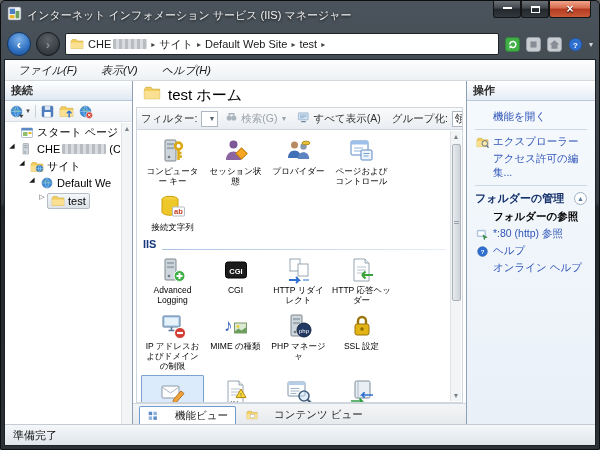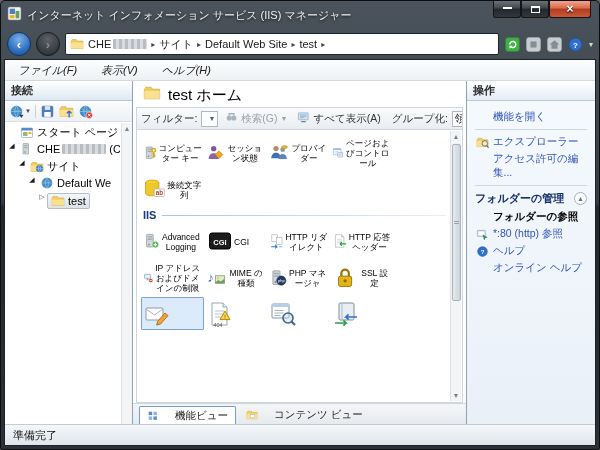--- a/index.html
+++ b/index.html
@@ -69,24 +69,24 @@
   .combo .cv{font-size:10.5px;color:#222;}
   .combo .ca{margin-left:auto;font-size:7px;color:#55606a;padding-left:4px;}
   .combo.filter-combo{width:86px;}
   .combo.group-combo{width:62px;}
   .toolbtn{display:flex;align-items:center;gap:3px;padding:1px 3px;}
   .toolbtn.dim{color:#9aa2aa;}
   .filter-sep{width:1px;height:14px;background:#c9d0d7;}
   .features{flex:1;position:relative;margin:0 3px;border:1px solid #cfd6dd;border-top:none;background:#fff;overflow:hidden;
     padding:4px 14px 0 4px;}
   .grid{display:flex;flex-wrap:wrap;}
-  .feat{width:63px;display:flex;flex-direction:row;align-items:center;padding:2px 1px 1px 1px;border:1px solid transparent;margin-bottom:2px;}
+  .feat{width:63px;display:flex;flex-direction:column;align-items:center;padding:2px 1px 1px 1px;border:1px solid transparent;margin-bottom:2px;}
   .feat .lbl{font-size:8.5px;line-height:10px;text-align:center;color:#000;margin-top:1px;}
   .feat.sel{background:#dcebfc;border-color:#7da2ce;border-radius:1px;}
-  .group-hdr{display:flex;align-items:center;gap:6px;margin:2px 2px 3px 2px;}
+  .group-hdr{display:flex;align-items:flex-end;gap:6px;margin:2px 2px 3px 2px;}
   .group-hdr .gname{color:#16387e;font-weight:bold;font-size:11px;flex:none;}
   .group-hdr .line{flex:1;height:1px;background:linear-gradient(to right,#a9c4e2,#e8eff7);}
   .vscroll{position:absolute;top:1px;right:1px;bottom:1px;width:11px;background:#f3f4f6;border-left:1px solid #dfe3e7;
     display:flex;flex-direction:column;align-items:center;}
   .vthumb{width:9px;height:58%;margin-top:2px;background:linear-gradient(90deg,#e8ebee,#cdd3d9);border:1px solid #aab2ba;border-radius:2px;
     display:flex;align-items:center;justify-content:center;}
   .vthumb .grip{width:5px;border-top:1px solid #9aa2aa;border-bottom:1px solid #9aa2aa;height:3px;}
   .viewtabs{height:21px;background:linear-gradient(180deg,#f4f5f6,#e7eaed);border-top:1px solid #cfd6dd;
     display:flex;align-items:flex-end;padding:0 6px;gap:3px;flex:none;}
   .vtab{display:flex;align-items:center;gap:16px;font-size:10.5px;color:#222;height:18px;padding:0 7px;}

